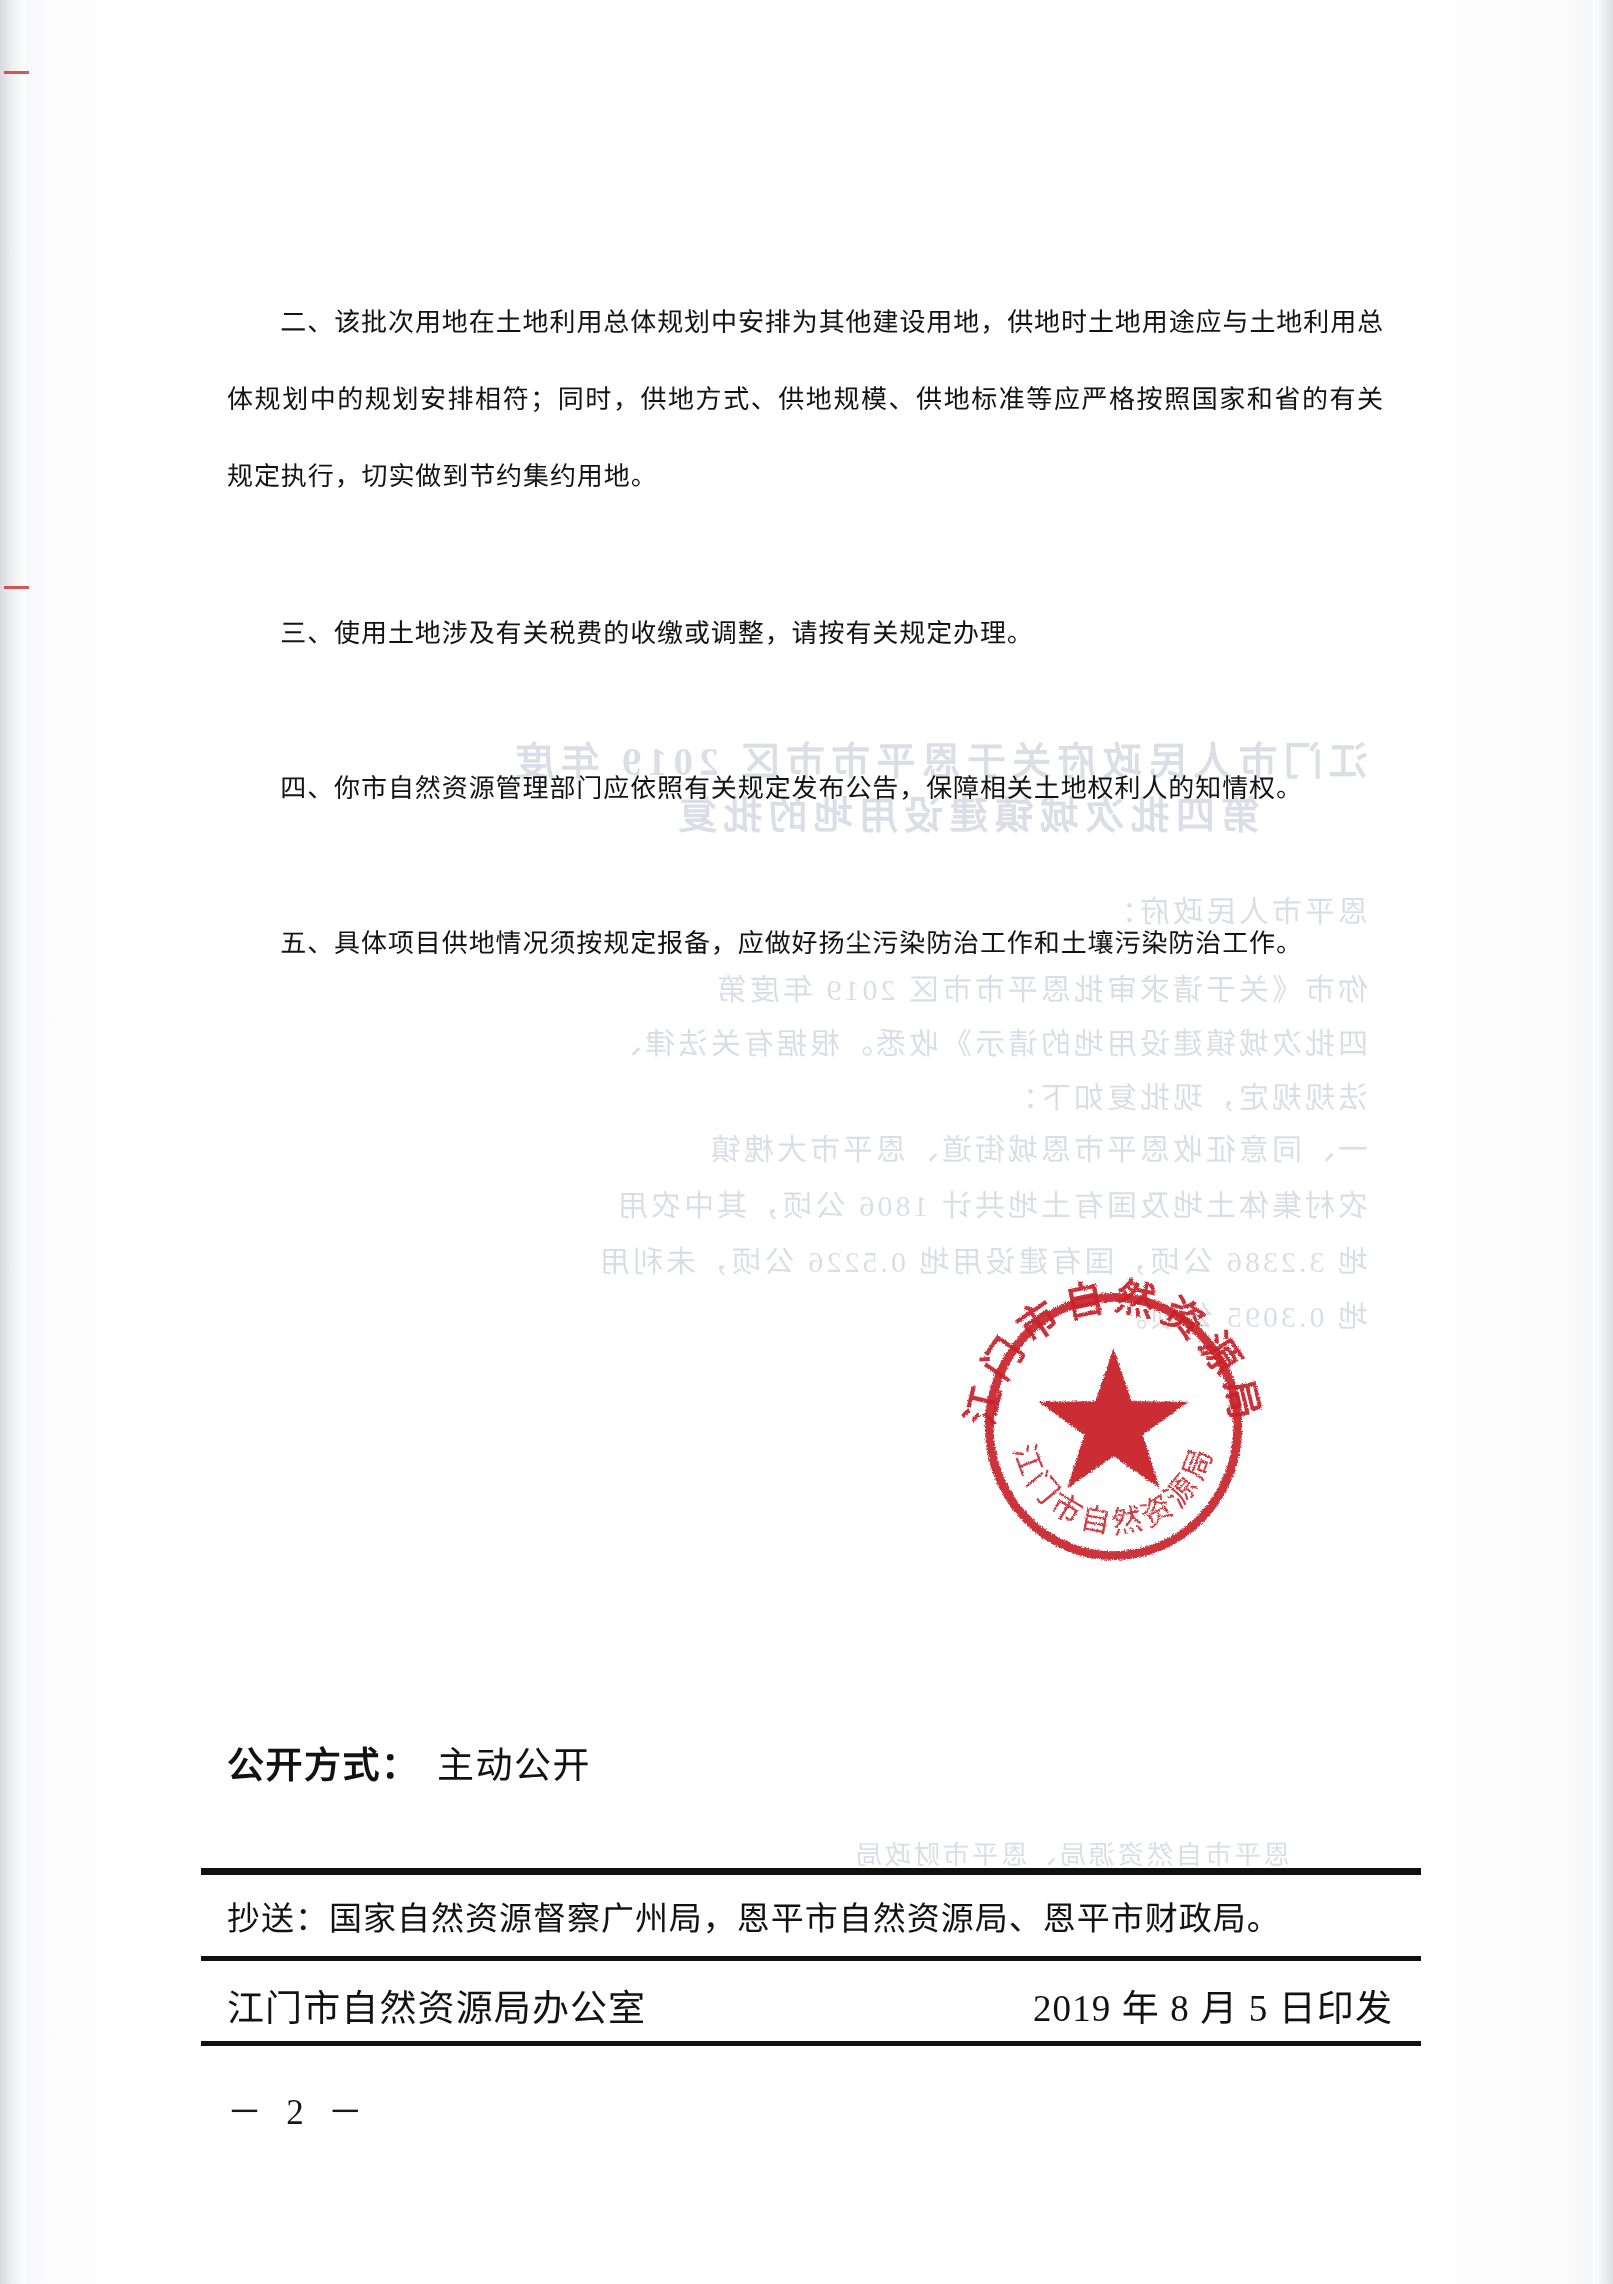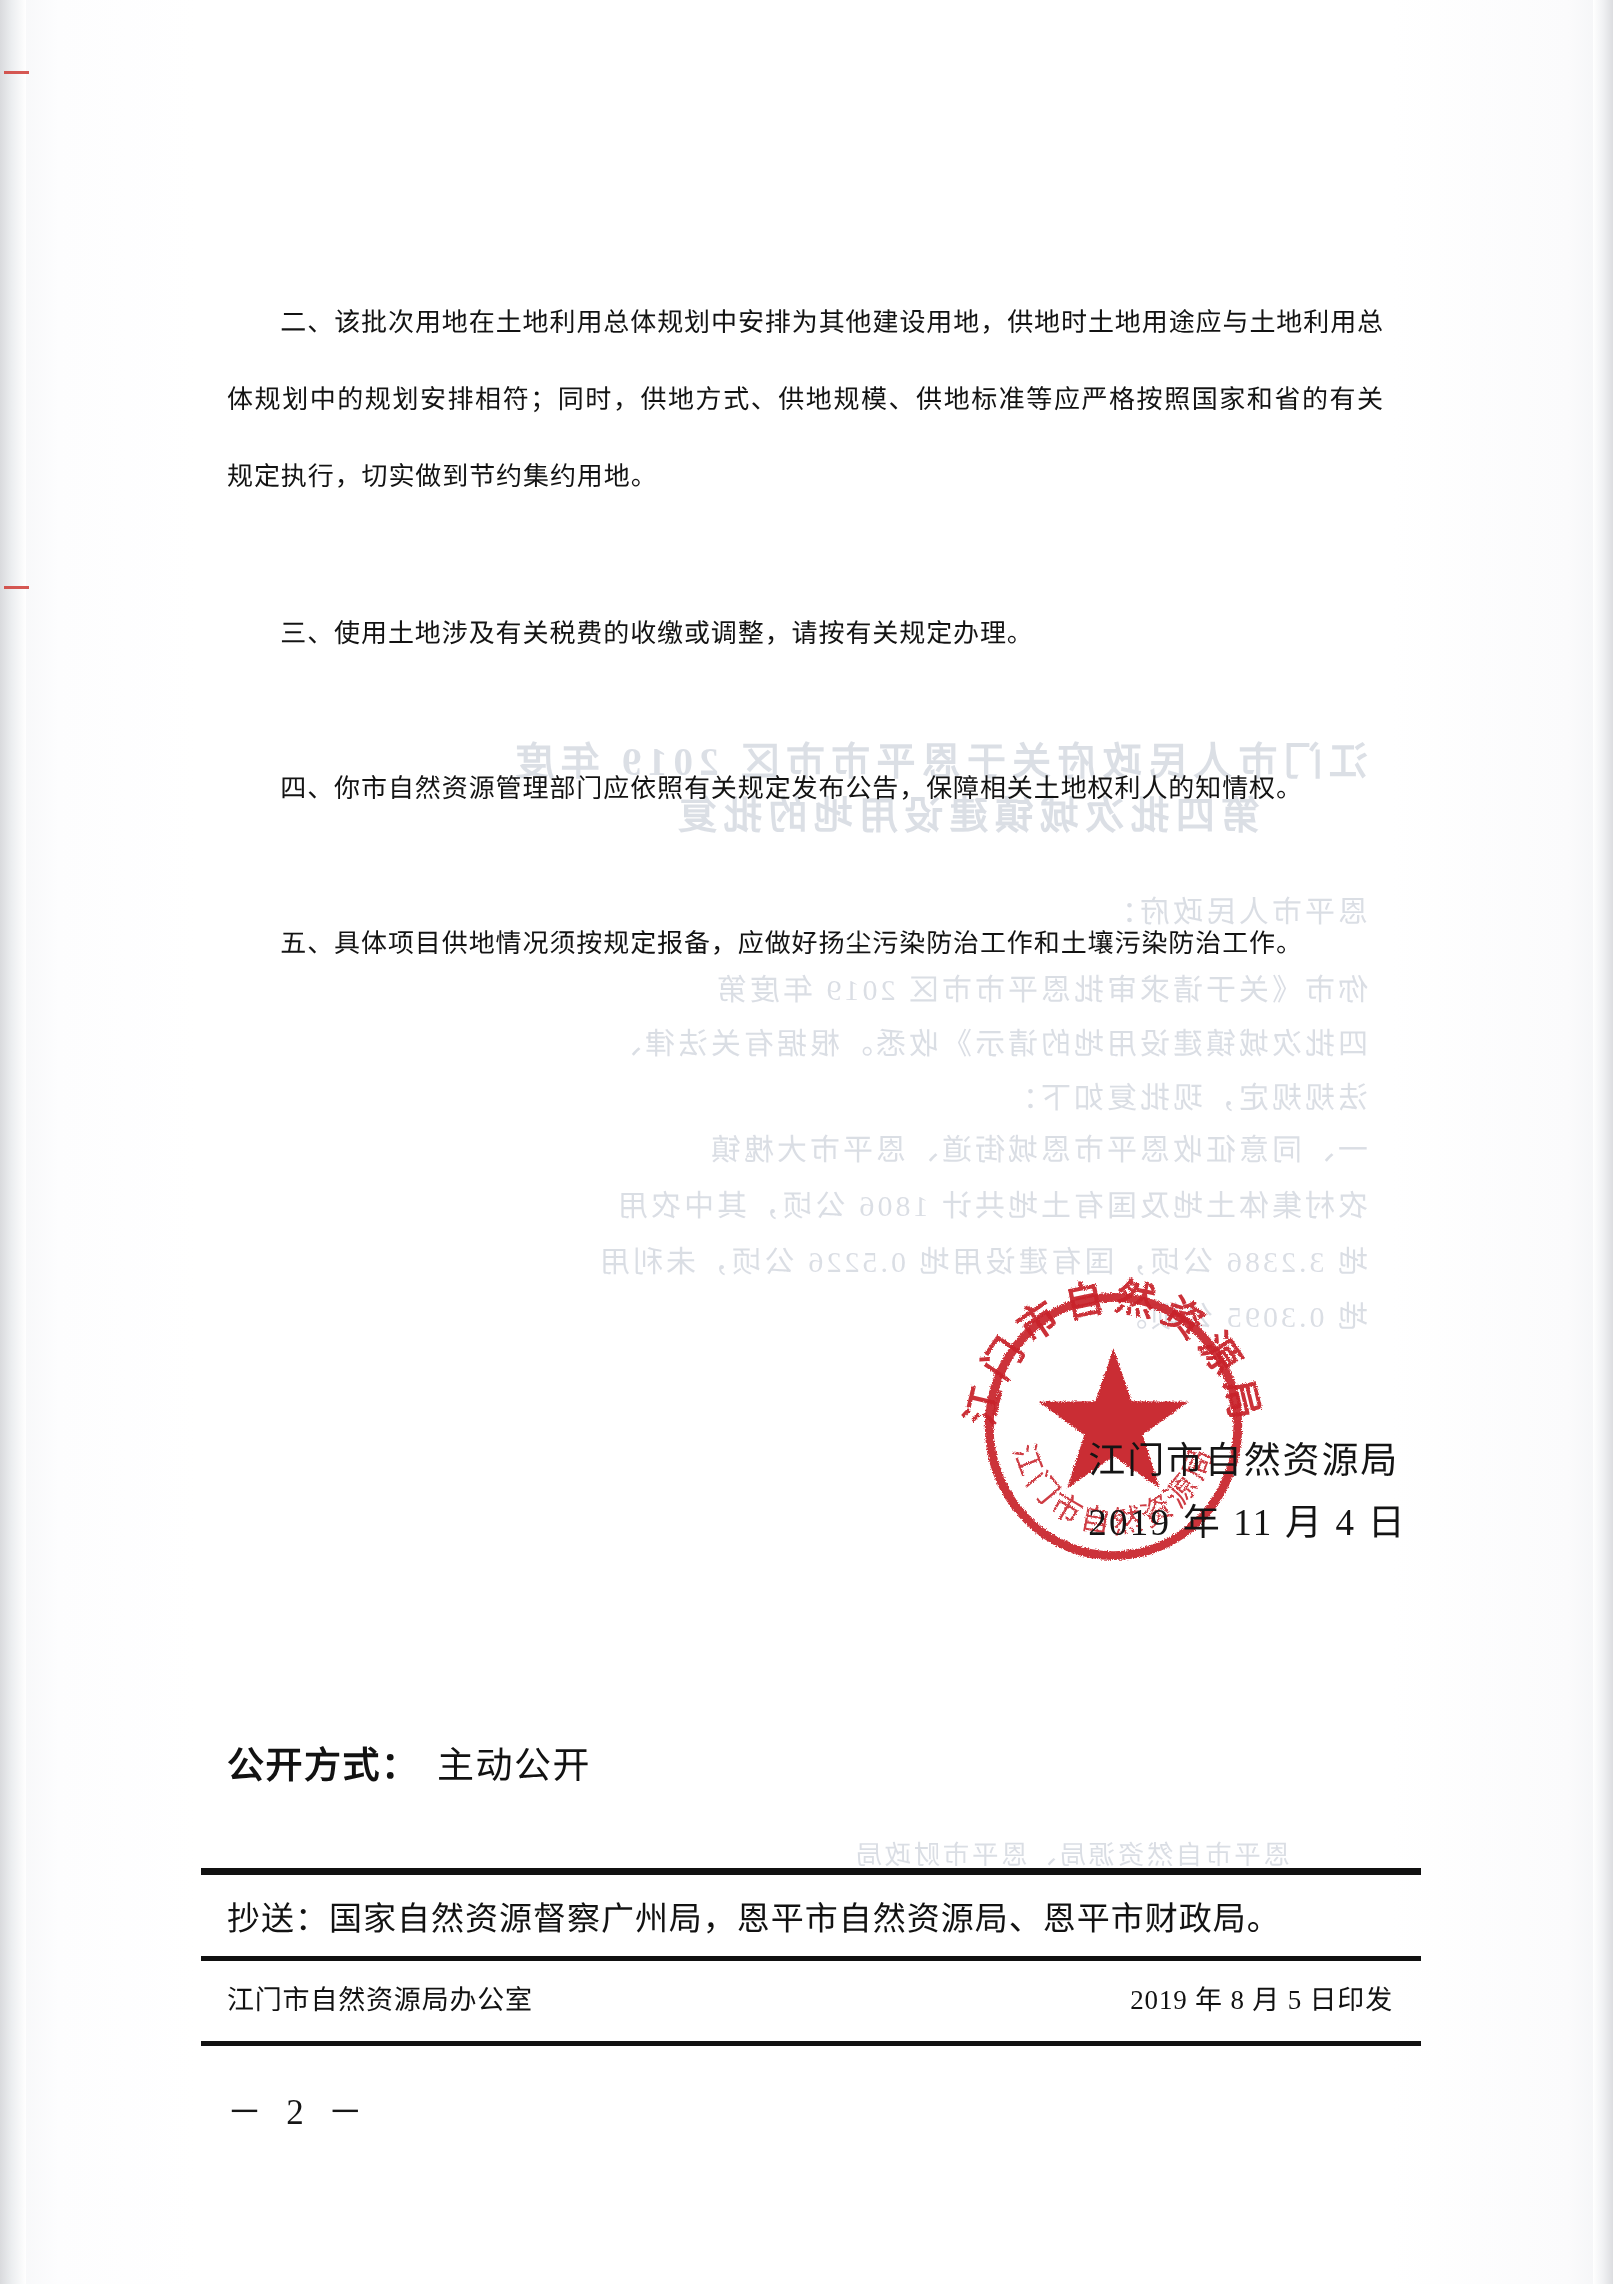--- a/index.html
+++ b/index.html
@@ -144,21 +144,21 @@
     color:#121212;
     white-space:nowrap;
   }
   .issuer-row{
     position:absolute;
     left:227px;
     width:1166px;
     display:flex;
     justify-content:space-between;
     align-items:flex-start;
-    font-size:27px;
+    font-size:37px;
     letter-spacing:.03em;
     color:#121212;
   }
   .issuer-row span{white-space:nowrap;}
 
   .page-no{
     position:absolute;
     left:227px;
     top:2083px;
     font-size:35px;
@@ -235,24 +235,20 @@
           <textPath href="#arcBot" startOffset="50%" text-anchor="middle">江门市自然资源局</textPath>
         </text>
       </g>
 
       <g filter="url(#inky)" opacity="0.95">
         <path d="M170 86 L188.6 140.3 L246.5 140.8 L199.9 174.6 L217.4 229.3 L170 196.3 L122.6 229.3 L140.1 174.6 L93.5 140.8 L151.4 140.3 Z" fill="#c8232c"></path>
       </g>
     </svg>
   </div>
 
-  <div class="sign-block">
-    <div class="sign-org">江门市自然资源局</div>
-    <div class="sign-date">2019 年 11 月 4 日</div>
-  </div>
 
   <div class="disclosure">
     <span class="lab">公开方式：</span><span class="val">主动公开</span>
   </div>
 
   <div class="rule thick" style="top:1868px;"></div>
   <div class="cc-line" style="top:1892px;">抄送：国家自然资源督察广州局，恩平市自然资源局、恩平市财政局。</div>
   <div class="rule thin" style="top:1956px;"></div>
   <div class="issuer-row" style="top:1978px;">
     <span>江门市自然资源局办公室</span>

